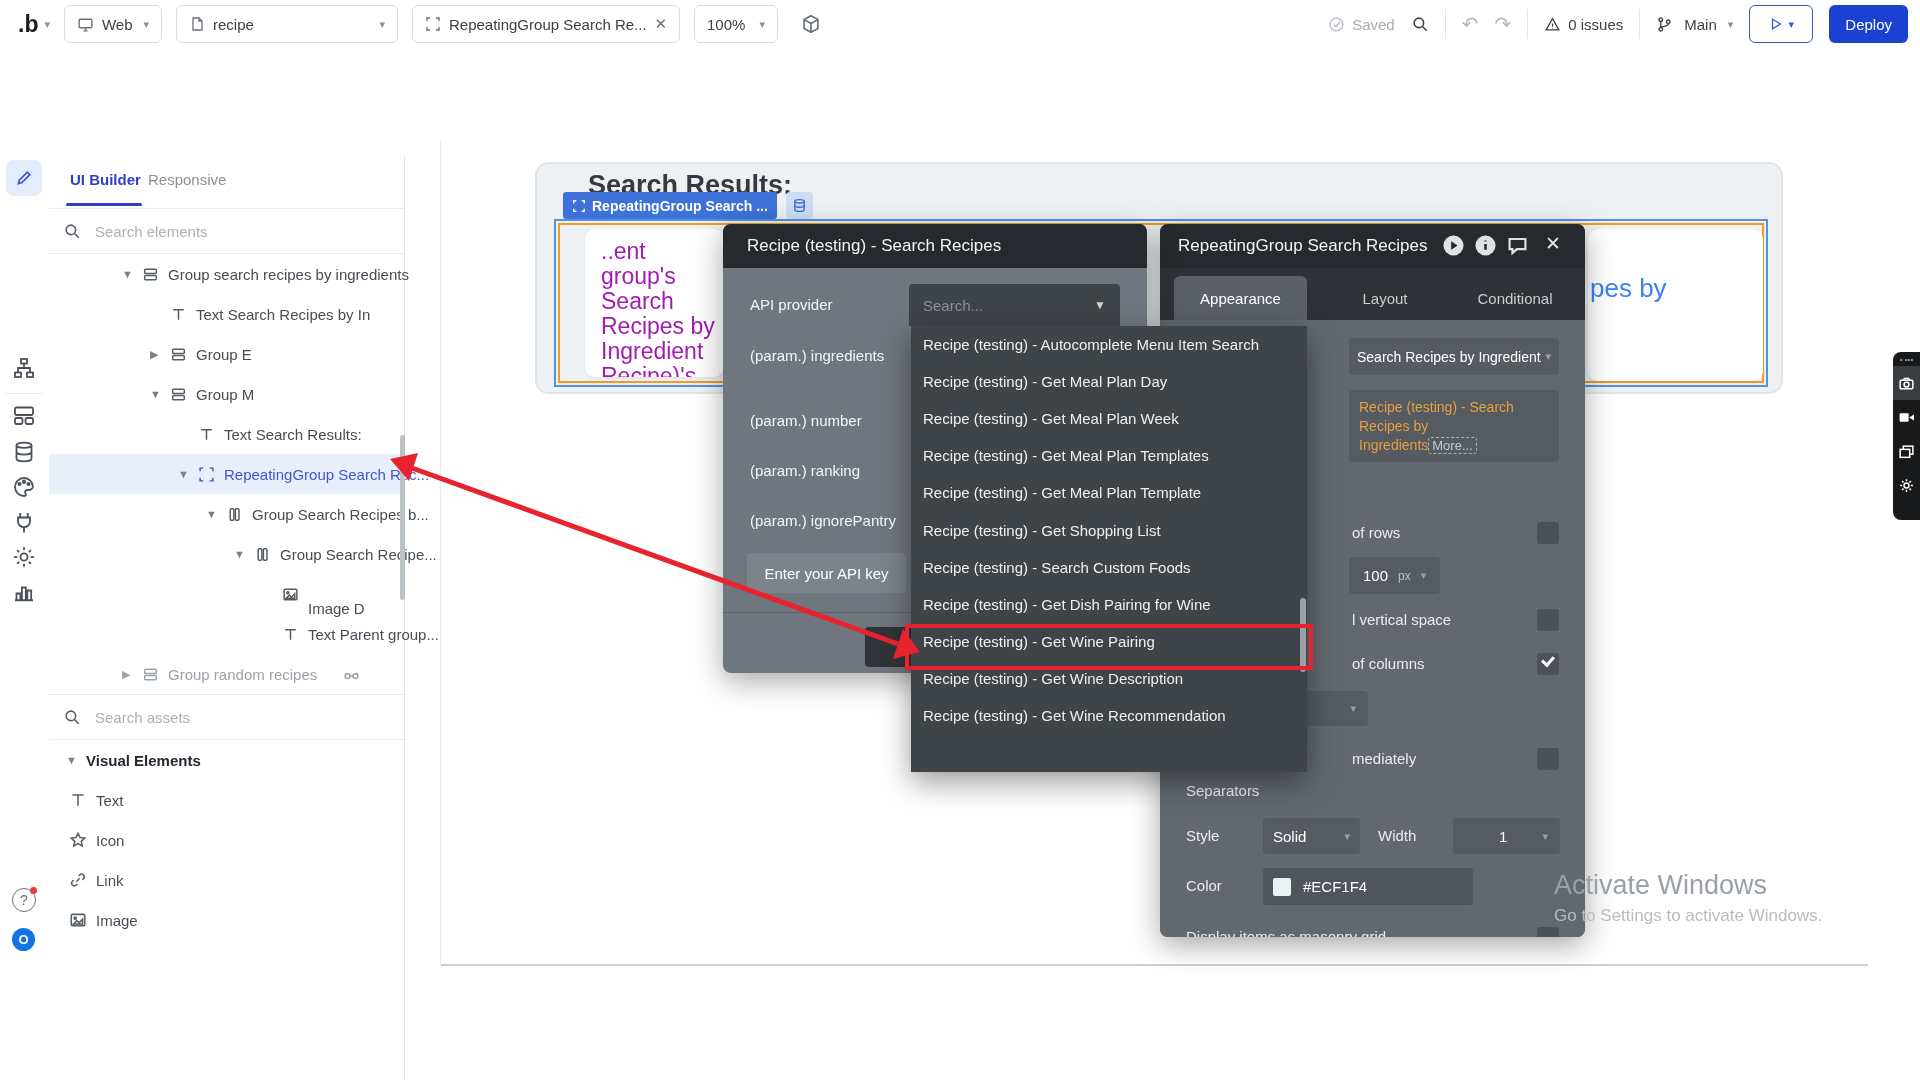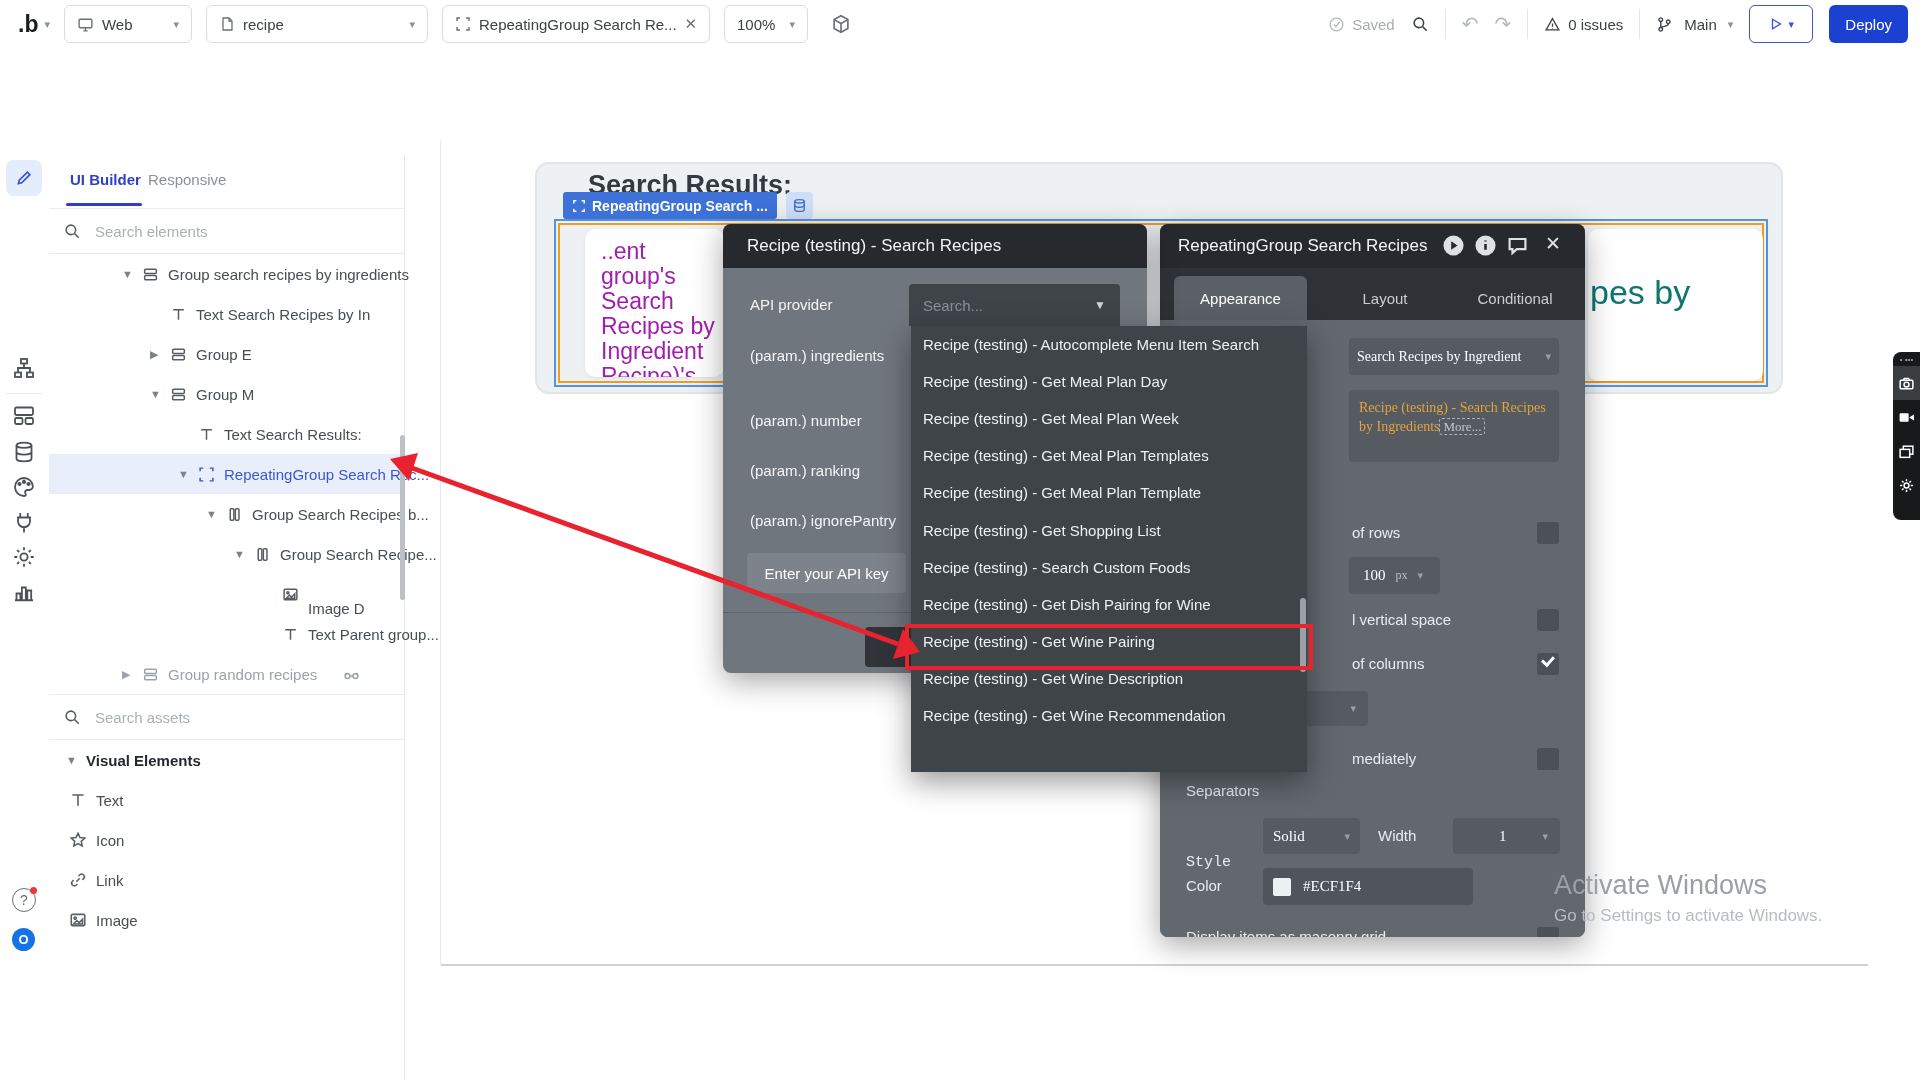--- a/index.html
+++ b/index.html
@@ -43,21 +43,21 @@
   #selblue{left:554px;top:219px;width:1214px;height:168px;border:2px solid #5094e4;box-sizing:border-box;z-index:1;}
   #selorange{left:558px;top:223px;width:1206px;height:160px;border:2px solid #ef9c22;box-sizing:border-box;z-index:1;}
   #eltag{left:563px;top:192px;height:27px;background:#3e72d8;border-radius:3px;color:#fff;
          font-size:14px;font-weight:bold;display:flex;align-items:center;gap:6px;padding:0 9px;z-index:3;}
   #dbchip{left:786px;top:192px;width:27px;height:27px;background:#cddef6;border-radius:4px;
           display:flex;align-items:center;justify-content:center;color:#3d6cd0;z-index:3;}
   .cell{background:#fff;border-radius:10px;box-shadow:0 1px 3px rgba(40,50,60,.08);z-index:2;overflow:hidden;}
   #cellL{left:585px;top:229px;width:139px;height:148px;padding:10px 0 0 16px;box-sizing:border-box;
          font-size:23px;line-height:25px;color:#a21caf;}
   #cellR{left:1588px;top:229px;width:175px;height:152px;}
-  #cellR span{position:absolute;left:2px;top:44px;font-size:34px;color:#0f766e;}
+  #cellR span{position:absolute;left:2px;top:44px;font-size:26px;color:#3b82f6;}
 
   
   #modal{left:723px;top:224px;width:424px;height:449px;background:#70767d;border-radius:8px;
          box-shadow:0 8px 30px rgba(0,0,0,.35);z-index:30;}
   #modal .mhead{position:absolute;left:0;top:0;width:424px;height:44px;background:#26292d;
          border-radius:8px 8px 0 0;display:flex;align-items:center;padding-left:24px;box-sizing:border-box;
          color:#f2f4f5;font-size:17px;}
   .mlabel{position:absolute;left:27px;color:#f4f6f7;font-size:15px;}
   #prov-select{position:absolute;left:186px;top:60px;width:211px;height:42px;background:#3f4449;
          border-radius:4px 4px 0 0;display:flex;align-items:center;justify-content:space-between;
@@ -80,21 +80,21 @@
   #phead{position:absolute;left:0;top:0;width:425px;height:44px;background:#26292d;border-radius:8px 8px 0 0;
          display:flex;align-items:center;padding-left:18px;box-sizing:border-box;color:#f2f4f5;font-size:17px;}
   #phead .hic{position:absolute;top:10px;color:#dfe2e5;}
   #ptabs{position:absolute;left:0;top:44px;width:425px;height:52px;background:#2e3236;}
   #tab-app{position:absolute;left:14px;top:8px;width:133px;height:44px;background:#5a6066;border-radius:6px 6px 0 0;
          display:flex;align-items:center;justify-content:center;color:#fff;font-size:15px;}
   .ptab{position:absolute;top:8px;height:44px;display:flex;align-items:center;justify-content:center;
          color:#c9cdd1;font-size:15px;}
   #pbody{position:absolute;left:0;top:96px;width:425px;height:617px;background:#62686e;
          border-radius:0 0 8px 8px;overflow:hidden;}
-  .pctl{position:absolute;background:#555b61;border-radius:4px;box-sizing:border-box;font-family:Liberation Serif, serif;}
+  .pctl{position:absolute;background:#555b61;border-radius:4px;box-sizing:border-box;}
   .plab{position:absolute;color:#e9ecee;font-size:15px;}
   .pcheck{position:absolute;left:377px;width:22px;height:22px;background:#4b5157;border-radius:3px;}
   .pcheck.on::after{content:"";position:absolute;left:5px;top:3px;width:9px;height:5px;
          border-left:3px solid #fff;border-bottom:3px solid #fff;transform:rotate(-48deg);}
   .pcaret{color:#9aa0a5;font-size:11px;}
   #dsrc{color:#e3a23e;font-size:14px;line-height:19px;padding:8px 10px;}
   .morechip{color:#c3c8cc;border:1px dashed #aab0b5;border-radius:3px;padding:0 3px;font-size:13px;}
 
   
   #arrow{left:0;top:0;z-index:50;pointer-events:none;}
@@ -112,21 +112,21 @@
         font-size:13px;font-weight:bold;display:flex;align-items:center;justify-content:center;z-index:11;}
 </style>
 </head>
 <body>
 
 <div class="abs flex" id="topbar" style="gap:14px;padding-left:18px;box-sizing:border-box;">
   <div class="flex" style="gap:6px;">
     <span style="font-size:23px;font-weight:bold;color:#1a1d20;">.b</span>
     <span class="caret">▾</span>
   </div>
-  <div class="tbtn" style="width:128px;">
+  <div class="tbtn" style="width:98px;">
     <span class="ticon">
         <svg width="17" height="17" viewBox="0 0 16 16" fill="none" stroke="currentColor" stroke-width="1.3">
           <rect x="2" y="3" width="12" height="8" rx="1"></rect>
           <path d="M6 14h4M8 11v3"></path>
         </svg>
       </span>
     <span>Web</span>
     <span class="caret" style="margin-left:auto">▾</span>
   </div>
   <div class="tbtn" style="width:222px;">
@@ -579,21 +579,21 @@
 
     <div class="pctl" style="left:140px;top:371px;width:68px;height:35px;display:flex;align-items:center;justify-content:flex-end;padding:0 12px;">
       <span class="pcaret">▾</span>
     </div>
 
     <span class="plab" style="left:192px;top:430px;">mediately</span>
     <div class="pcheck" style="top:428px;"></div>
 
     <span class="plab" style="left:26px;top:462px;">Separators</span>
 
-    <span class="plab" style="left:26px;top:534px;font-family:Liberation Mono, monospace;">Style</span>
+    <span class="plab" style="left:26px;top:507px;">Style</span>
     <div class="pctl" style="left:103px;top:498px;width:97px;height:36px;display:flex;align-items:center;justify-content:space-between;padding:0 10px;">
       <span style="color:#fff;font-size:15px;">Solid</span>
       <span class="pcaret">▾</span>
     </div>
     <span class="plab" style="left:218px;top:507px;">Width</span>
     <div class="pctl" style="left:293px;top:498px;width:107px;height:36px;display:flex;align-items:center;justify-content:space-between;padding:0 12px;">
       <span style="color:#fff;font-size:15px;margin-left:34px;">1</span>
       <span class="pcaret">▾</span>
     </div>
 

